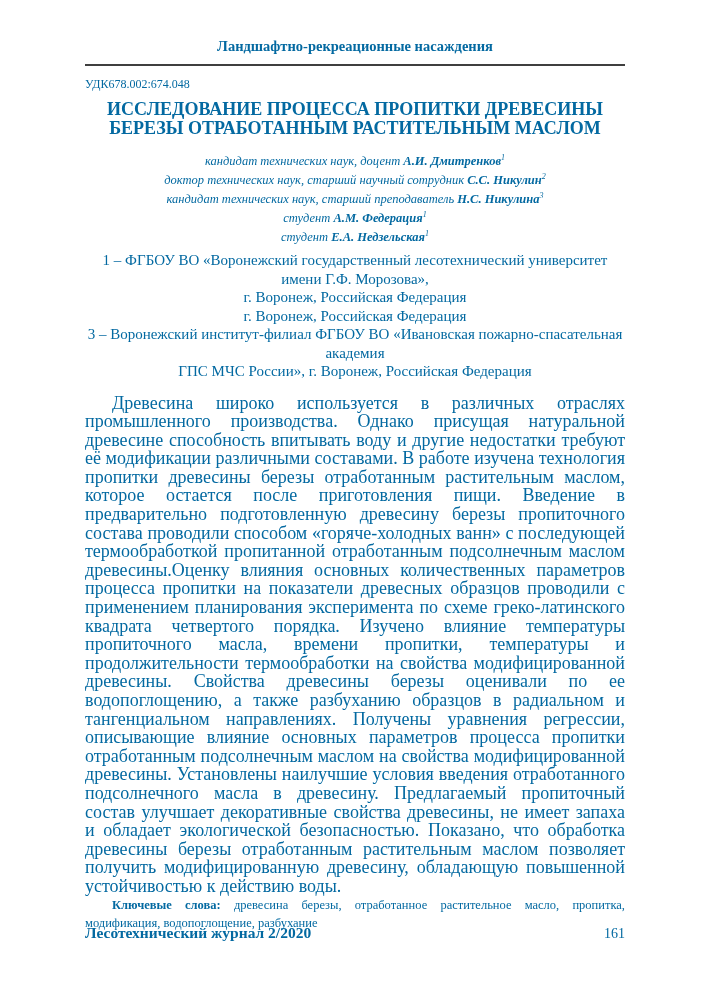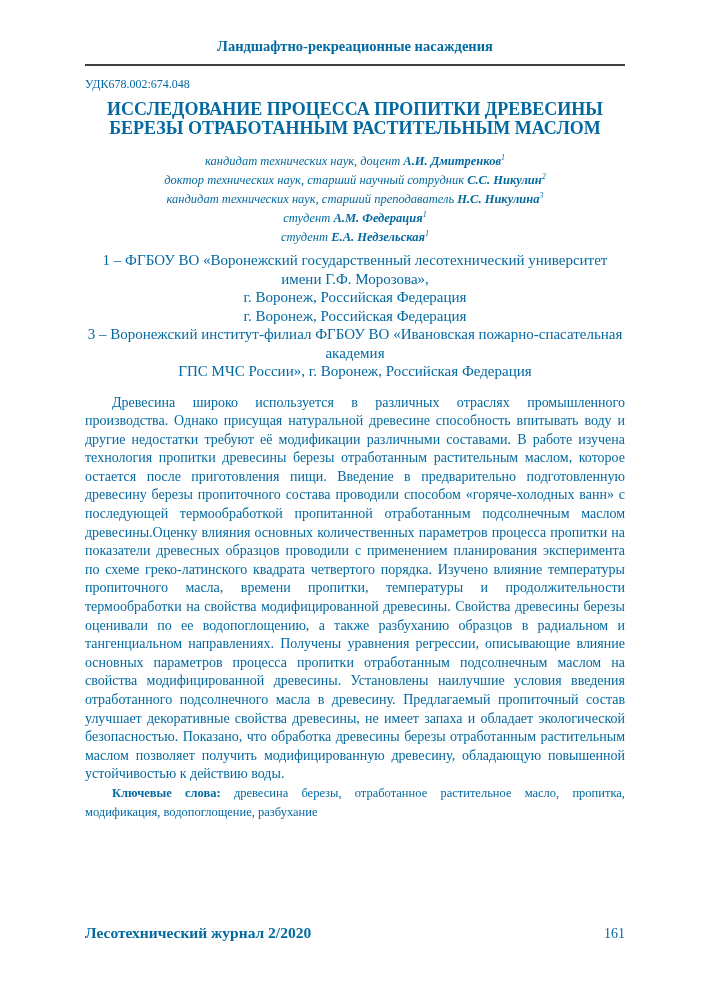--- a/index.html
+++ b/index.html
@@ -58,21 +58,21 @@
 
   .affiliations {
     margin-top: 4px;
     text-align: center;
     font-size: 15px;
     line-height: 18.5px;
   }
 
   .abstract {
     margin: 13px 0 0 0;
-    font-size: 14px;
+    font-size: 18px;
     line-height: 18.6px;
     text-align: justify;
     text-indent: 27px;
   }
   .keywords {
     margin: 0;
     font-size: 12.5px;
     line-height: 18.6px;
     text-align: justify;
     text-indent: 27px;

